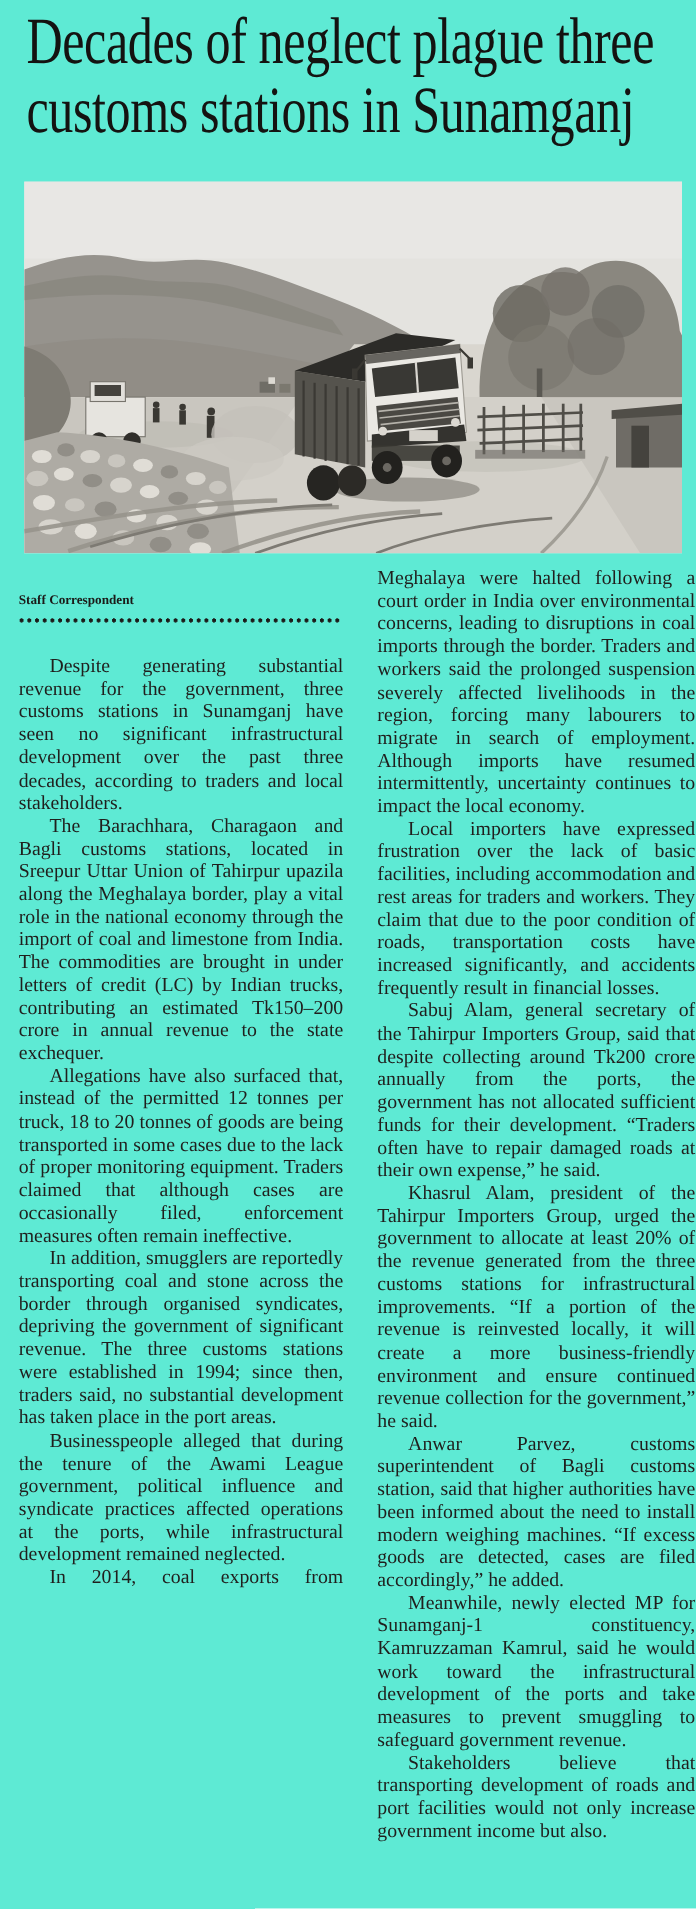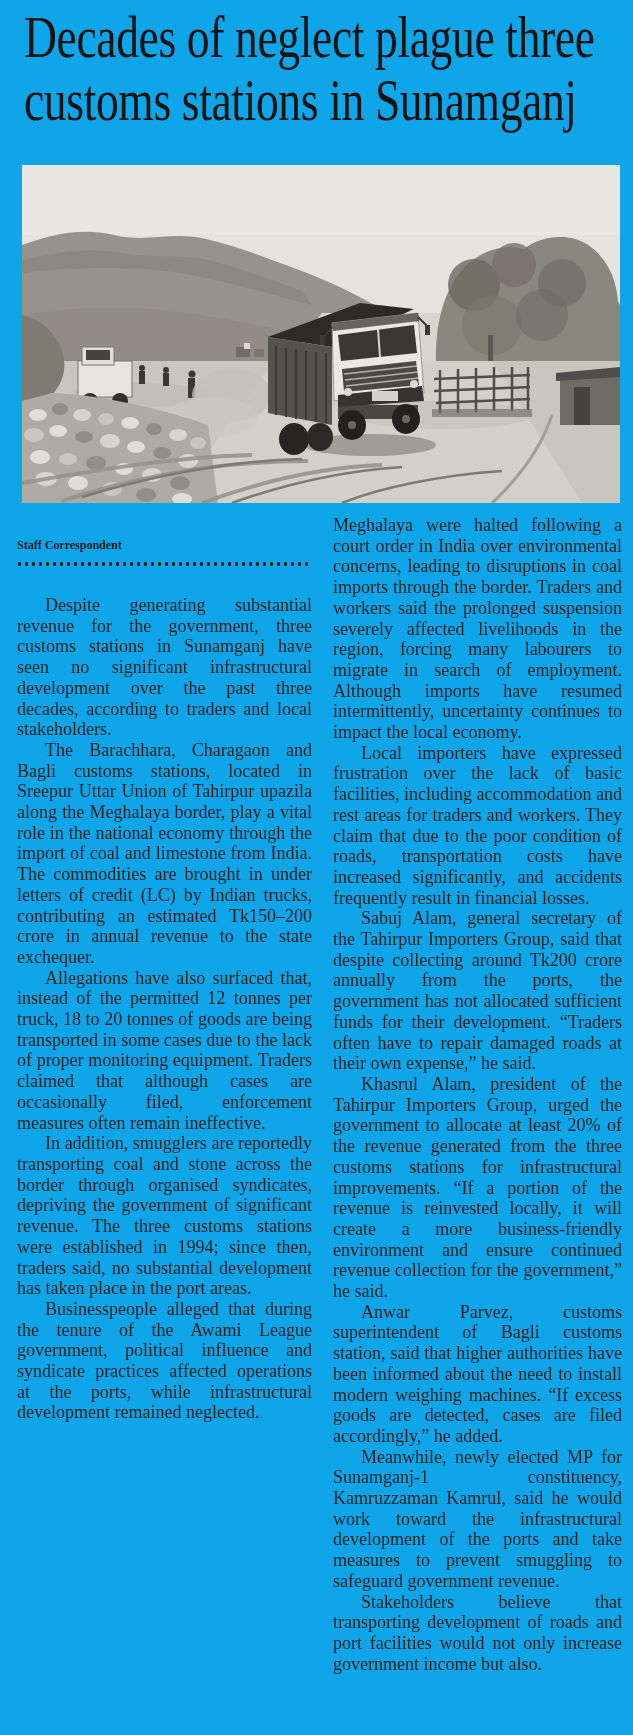--- a/index.html
+++ b/index.html
@@ -1,18 +1,18 @@
 <!DOCTYPE html>
 <html><head>
 <meta charset="utf-8">
 <style>
   html,body{margin:0;padding:0;background:#ffffff;}
   .page{
     position:relative;width:633px;height:1735px;margin:0 auto;
-    background:#0ea5e9;overflow:hidden;
+    background:#5eead4;overflow:hidden;
     font-family:"Liberation Serif",serif;color:#201f1d;
   }
   .headline{
     position:absolute;left:24px;top:6px;margin:0;
     font-size:60px;line-height:63px;font-weight:normal;color:#141311;
     transform:scaleX(0.76);transform-origin:0 0;white-space:nowrap;
     letter-spacing:-0.5px;
   }
   .hl-line{display:block;}
   .photo{
@@ -25,21 +25,21 @@
   .dotted-rule{
     margin-top:4px;height:6px;
     background-image:radial-gradient(circle at 2.5px 3px,#1b1a18 1.7px,rgba(0,0,0,0) 2px);
     background-size:7px 6px;background-repeat:repeat-x;
   }
   .col{
     position:absolute;font-size:18px;line-height:20.7px;
     text-align:justify;color:#201f1d;
   }
   .col-left{left:17px;top:595px;width:295px;}
-  .col-right{left:333px;top:515px;width:289px;}
+  .col-right{left:343px;top:515px;width:289px;}
   .para{margin:0;padding:0;text-indent:28px;}
   .para.no-indent{text-indent:0;}
   .para.justify-last{text-align-last:justify;}
 </style>
 </head>
 <body>
 
 <div class="page">
 
   <h1 class="headline">
@@ -201,20 +201,21 @@
     <div class="byline-text">Staff Correspondent</div>
     <div class="dotted-rule"></div>
   </div>
 
   <div class="col col-left">
     <p class="para">Despite generating substantial revenue for the government, three customs stations in Sunamganj have seen no significant infrastructural development over the past three decades, according to traders and local stakeholders.</p>
     <p class="para">The Barachhara, Charagaon and Bagli customs stations, located in Sreepur Uttar Union of Tahirpur upazila along the Meghalaya border, play a vital role in the national economy through the import of coal and limestone from India. The commodities are brought in under letters of credit (LC) by Indian trucks, contributing an estimated Tk150–200 crore in annual revenue to the state exchequer.</p>
     <p class="para">Allegations have also surfaced that, instead of the permitted 12 tonnes per truck, 18 to 20 tonnes of goods are being transported in some cases due to the lack of proper monitoring equipment. Traders claimed that although cases are occasionally filed, enforcement measures often remain ineffective.</p>
     <p class="para">In addition, smugglers are reportedly transporting coal and stone across the border through organised syndicates, depriving the government of significant revenue. The three customs stations were established in 1994; since then, traders said, no substantial development has taken place in the port areas.</p>
     <p class="para">Businesspeople alleged that during the tenure of the Awami League government, political influence and syndicate practices affected operations at the ports, while infrastructural development remained neglected.</p>
+    <p class="para justify-last">In 2014, coal exports from</p>
   </div>
 
   <div class="col col-right">
     <p class="para no-indent">Meghalaya were halted following a court order in India over environmental concerns, leading to disruptions in coal imports through the border. Traders and workers said the prolonged suspension severely affected livelihoods in the region, forcing many labourers to migrate in search of employment. Although imports have resumed intermittently, uncertainty continues to impact the local economy.</p>
     <p class="para">Local importers have expressed frustration over the lack of basic facilities, including accommodation and rest areas for traders and workers. They claim that due to the poor condition of roads, transportation costs have increased significantly, and accidents frequently result in financial losses.</p>
     <p class="para">Sabuj Alam, general secretary of the Tahirpur Importers Group, said that despite collecting around Tk200 crore annually from the ports, the government has not allocated sufficient funds for their development. “Traders often have to repair damaged roads at their own expense,” he said.</p>
     <p class="para">Khasrul Alam, president of the Tahirpur Importers Group, urged the government to allocate at least 20% of the revenue generated from the three customs stations for infrastructural improvements. “If a portion of the revenue is reinvested locally, it will create a more business-friendly environment and ensure continued revenue collection for the government,” he said.</p>
     <p class="para">Anwar Parvez, customs superintendent of Bagli customs station, said that higher authorities have been informed about the need to install modern weighing machines. “If excess goods are detected, cases are filed accordingly,” he added.</p>
     <p class="para">Meanwhile, newly elected MP for Sunamganj-1 constituency, Kamruzzaman Kamrul, said he would work toward the infrastructural development of the ports and take measures to prevent smuggling to safeguard government revenue.</p>
     <p class="para">Stakeholders believe that transporting development of roads and port facilities would not only increase government income but also.</p>

